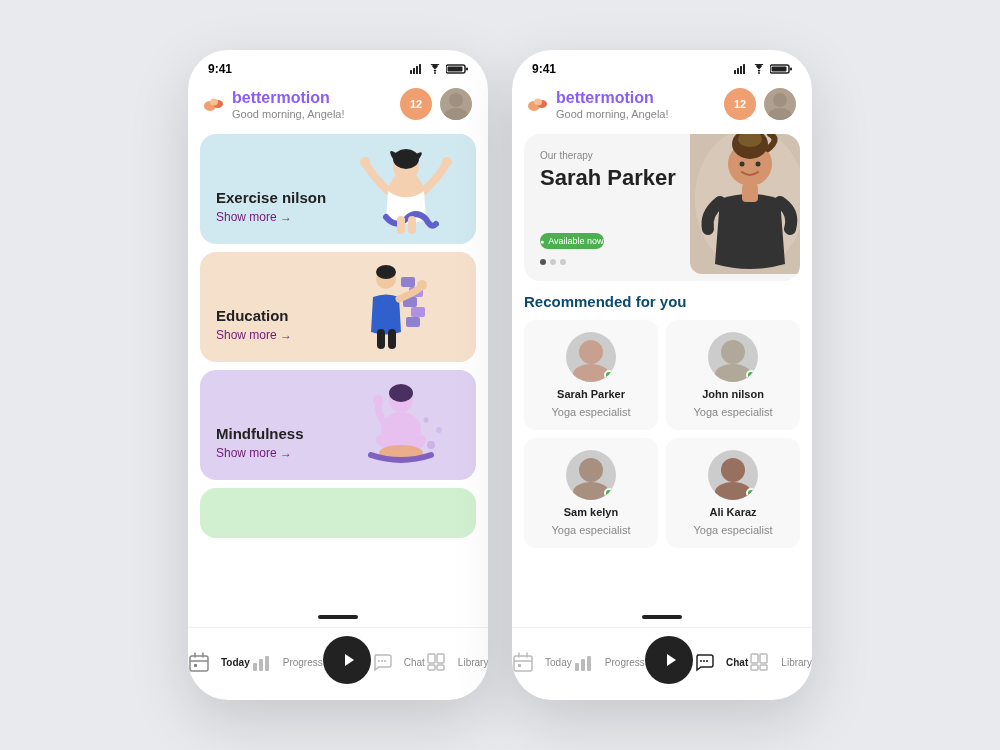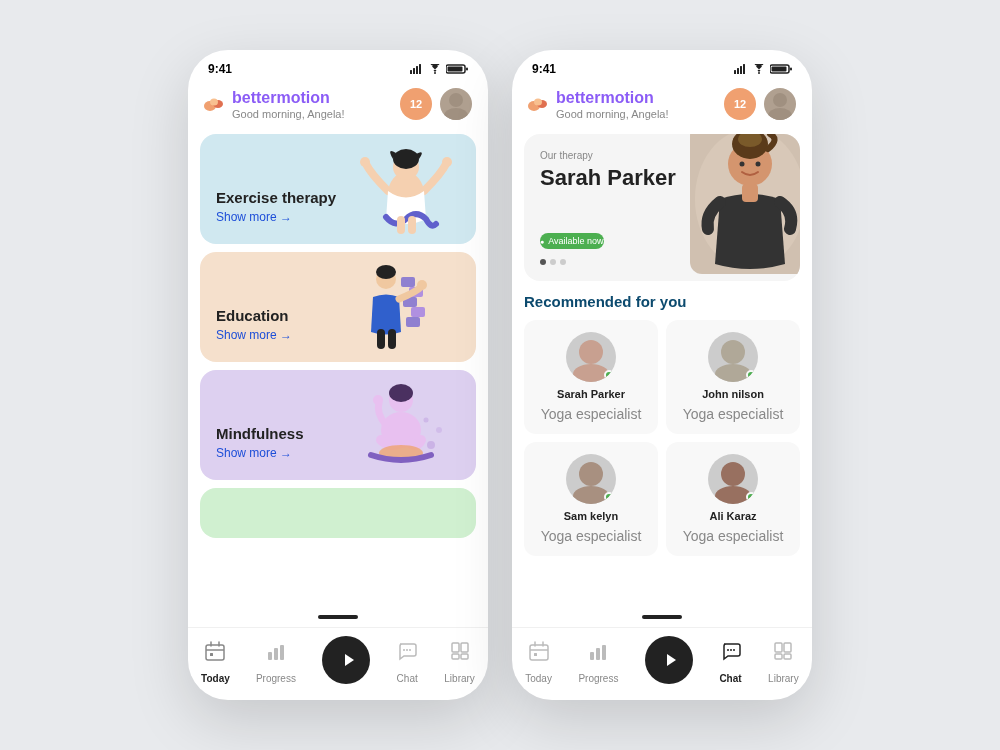--- a/index.html
+++ b/index.html
@@ -118,21 +118,21 @@
     .card-green { background: #d0f0d0; height: 50px; min-height: 50px; }
     .card-text { position: relative; z-index: 2; }
     .card-title {
       font-size: 15px;
       font-weight: 700;
       color: #222;
       margin-bottom: 4px;
     }
     .card-show {
       font-size: 12px;
-      color: #1d4ed8;
+      color: #701a75;
       display: flex;
       align-items: center;
       gap: 2px;
       cursor: pointer;
       text-align: center;
     }
     .card-illus {
       position: absolute;
       right: 0;
       top: 0;
@@ -145,21 +145,21 @@
     .bottom-nav {
       display: flex;
       align-items: center;
       justify-content: space-around;
       padding: 8px 0 12px;
       border-top: 1px solid #f0f0f0;
       position: relative;
     }
     .nav-item {
       display: flex;
-      flex-direction: column;
+      flex-direction: row;
       align-items: center;
       gap: 11px;
       cursor: pointer;
     }
     .nav-label {
       font-size: 10px;
       color: #888;
     }
     .nav-label.active { color: #222; font-weight: 600; }
     .nav-icon {
@@ -291,21 +291,21 @@
       right: 2px;
       border: 2px solid #f8f8f8;
     }
     .specialist-name {
       font-size: 11px;
       font-weight: 600;
       color: #222;
       text-align: center;
     }
     .specialist-role {
-      font-size: 14px;
+      font-size: 11px;
       color: #888;
       text-align: right;
     }
 
     
     .figure-exercise {
       width: 110px;
       height: 100px;
     }
     .figure-education {
@@ -375,21 +375,21 @@
           </svg>
         </div>
       </div>
     </div>
   </div>
 
   <div class="content">
 
     <div class="card card-blue">
       <div class="card-text">
-        <div class="card-title">Exercise therapy</div>
+        <div class="card-title">Exercise nilson</div>
         <div class="card-show">Show more →</div>
       </div>
       <div class="card-illus">
         <svg class="figure-exercise" viewBox="0 0 110 100">
 
           <ellipse cx="55" cy="55" rx="18" ry="22" fill="#f5d0b0"></ellipse>
 
           <circle cx="55" cy="28" r="13" fill="#f5d0b0"></circle>
 
           <ellipse cx="55" cy="20" rx="13" ry="10" fill="#222"></ellipse>

